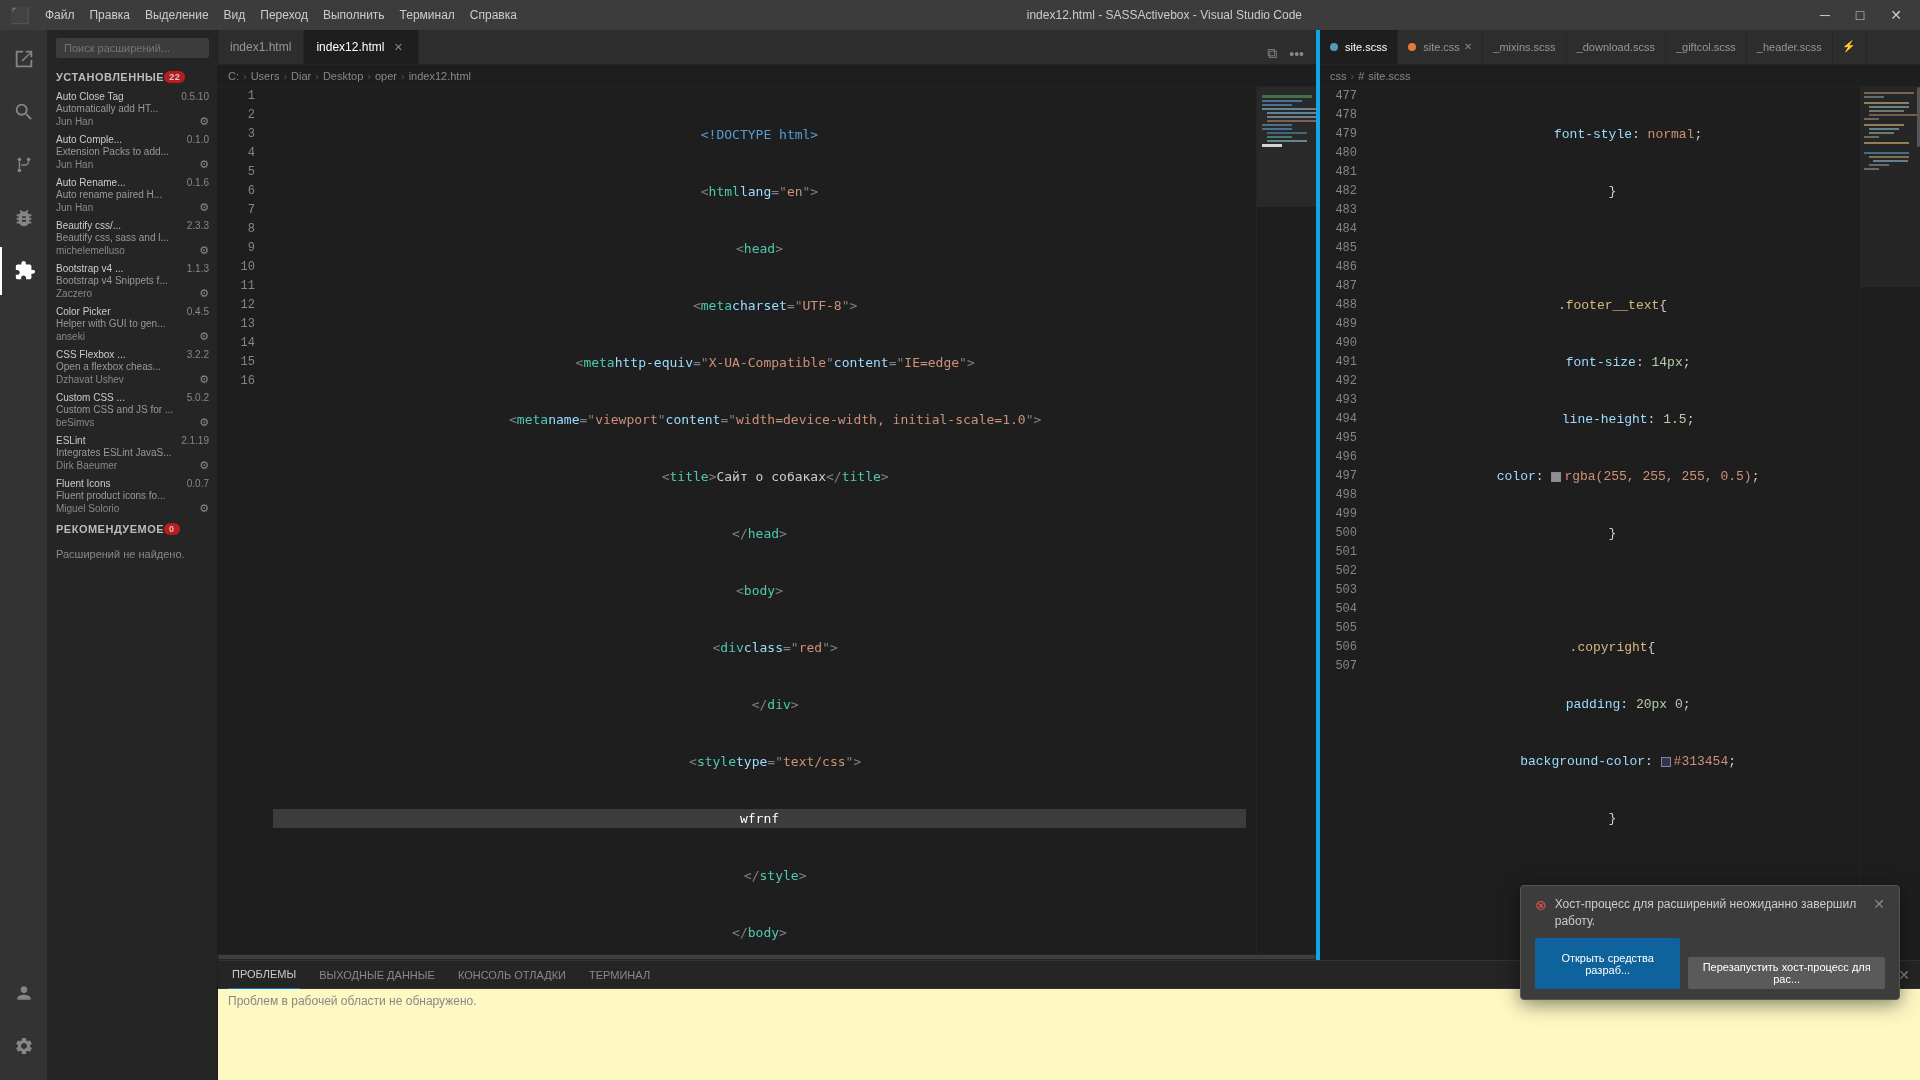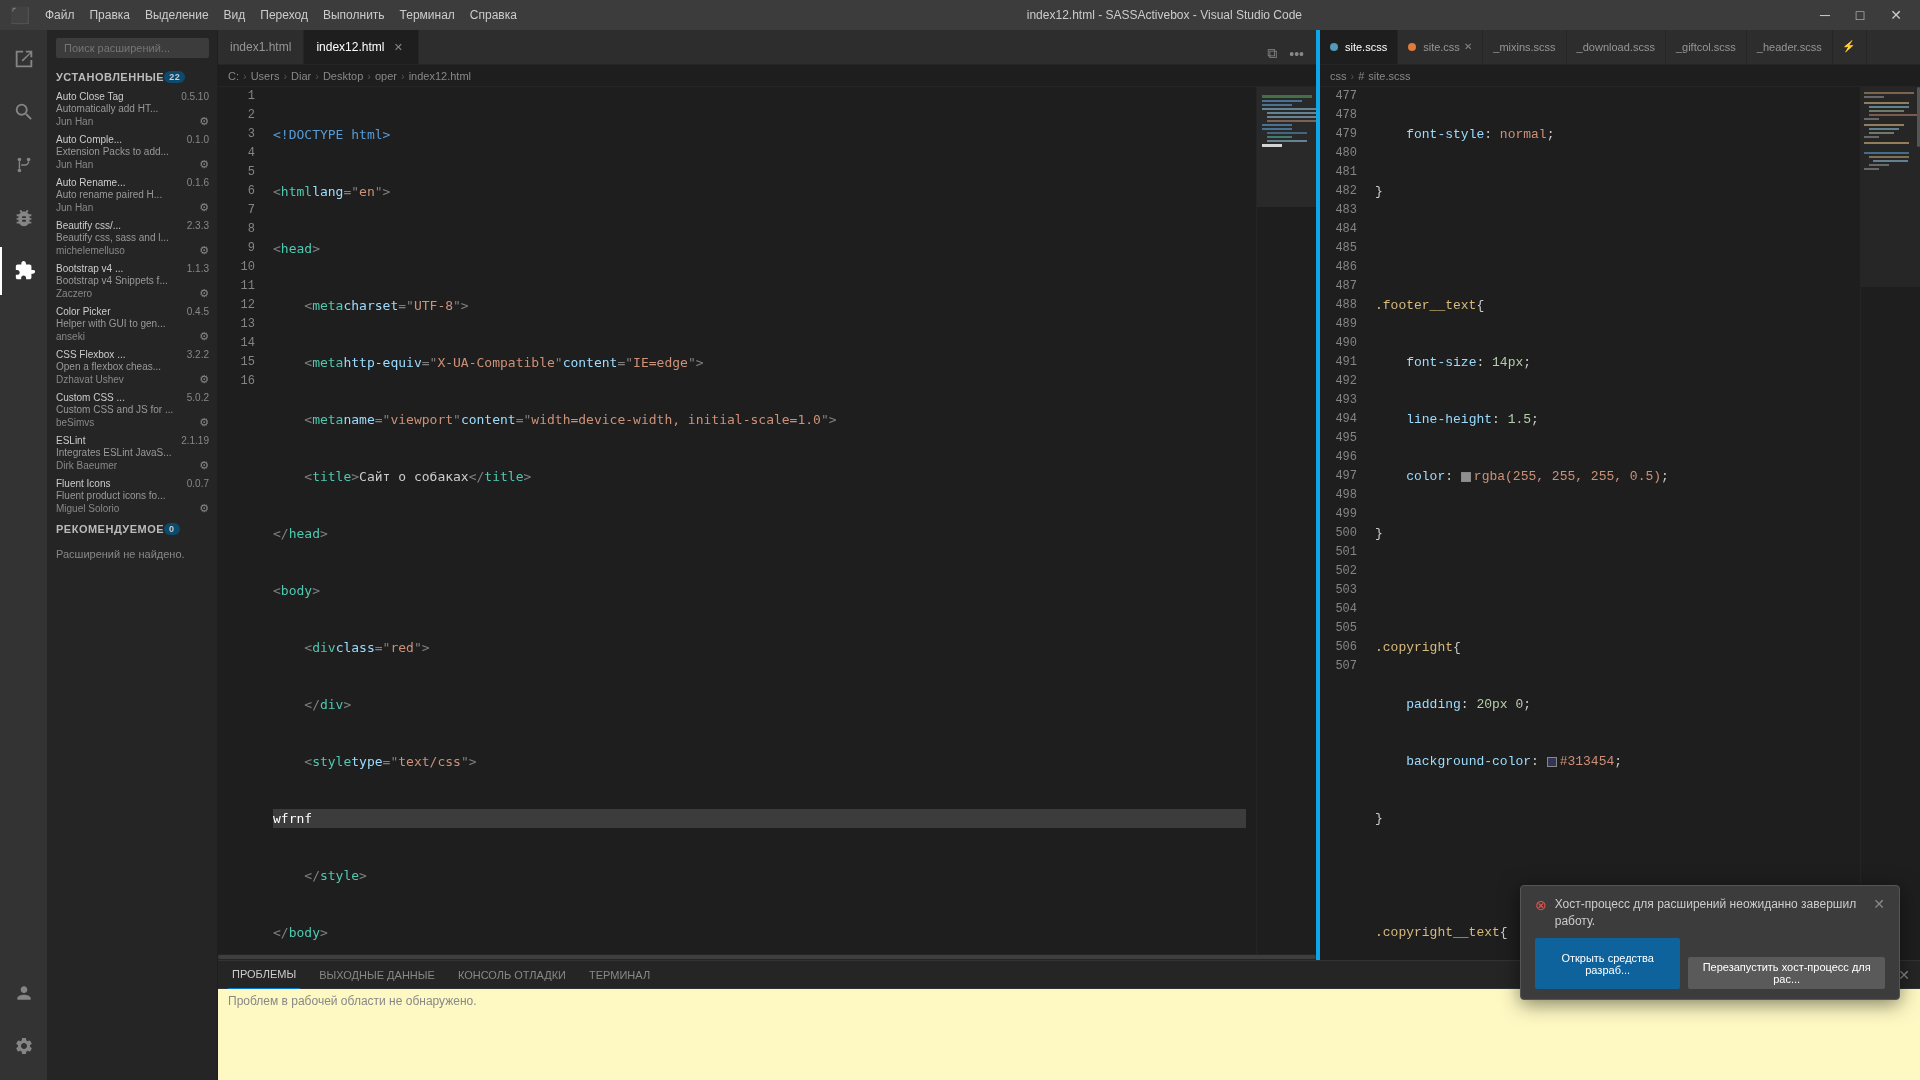--- a/index.html
+++ b/index.html
@@ -116,21 +116,21 @@
       font-weight: bold;
       color: #bbbbbb;
       padding: 5px 8px;
       display: flex;
       align-items: center;
       justify-content: flex-start;
       text-transform: uppercase;
       letter-spacing: 0.5px;
     }
     .sidebar-section-badge {
-      background: #0c4a6e;
+      background: #b91c1c;
       color: #cccccc;
       border-radius: 10px;
       font-size: 9px;
       padding: 1px 5px;
     }
     .ext-item {
       padding: 3px 8px;
       cursor: pointer;
     }
     .ext-item-header {
@@ -270,20 +270,21 @@
       flex: 1;
       overflow: auto;
       padding: 0 10px;
       white-space: pre;
     }
     .code-line {
       height: 19px;
       line-height: 19px;
       display: flex;
       align-items: center;
+      justify-content: center;
     }
 
     
     .t-doctype { color: #569cd6; }
     .t-tag { color: #4ec9b0; }
     .t-attr { color: #9cdcfe; }
     .t-val { color: #ce9178; }
     .t-text { color: #cccccc; }
     .t-bracket { color: #808080; }
     .t-white { color: #ffffff; }

